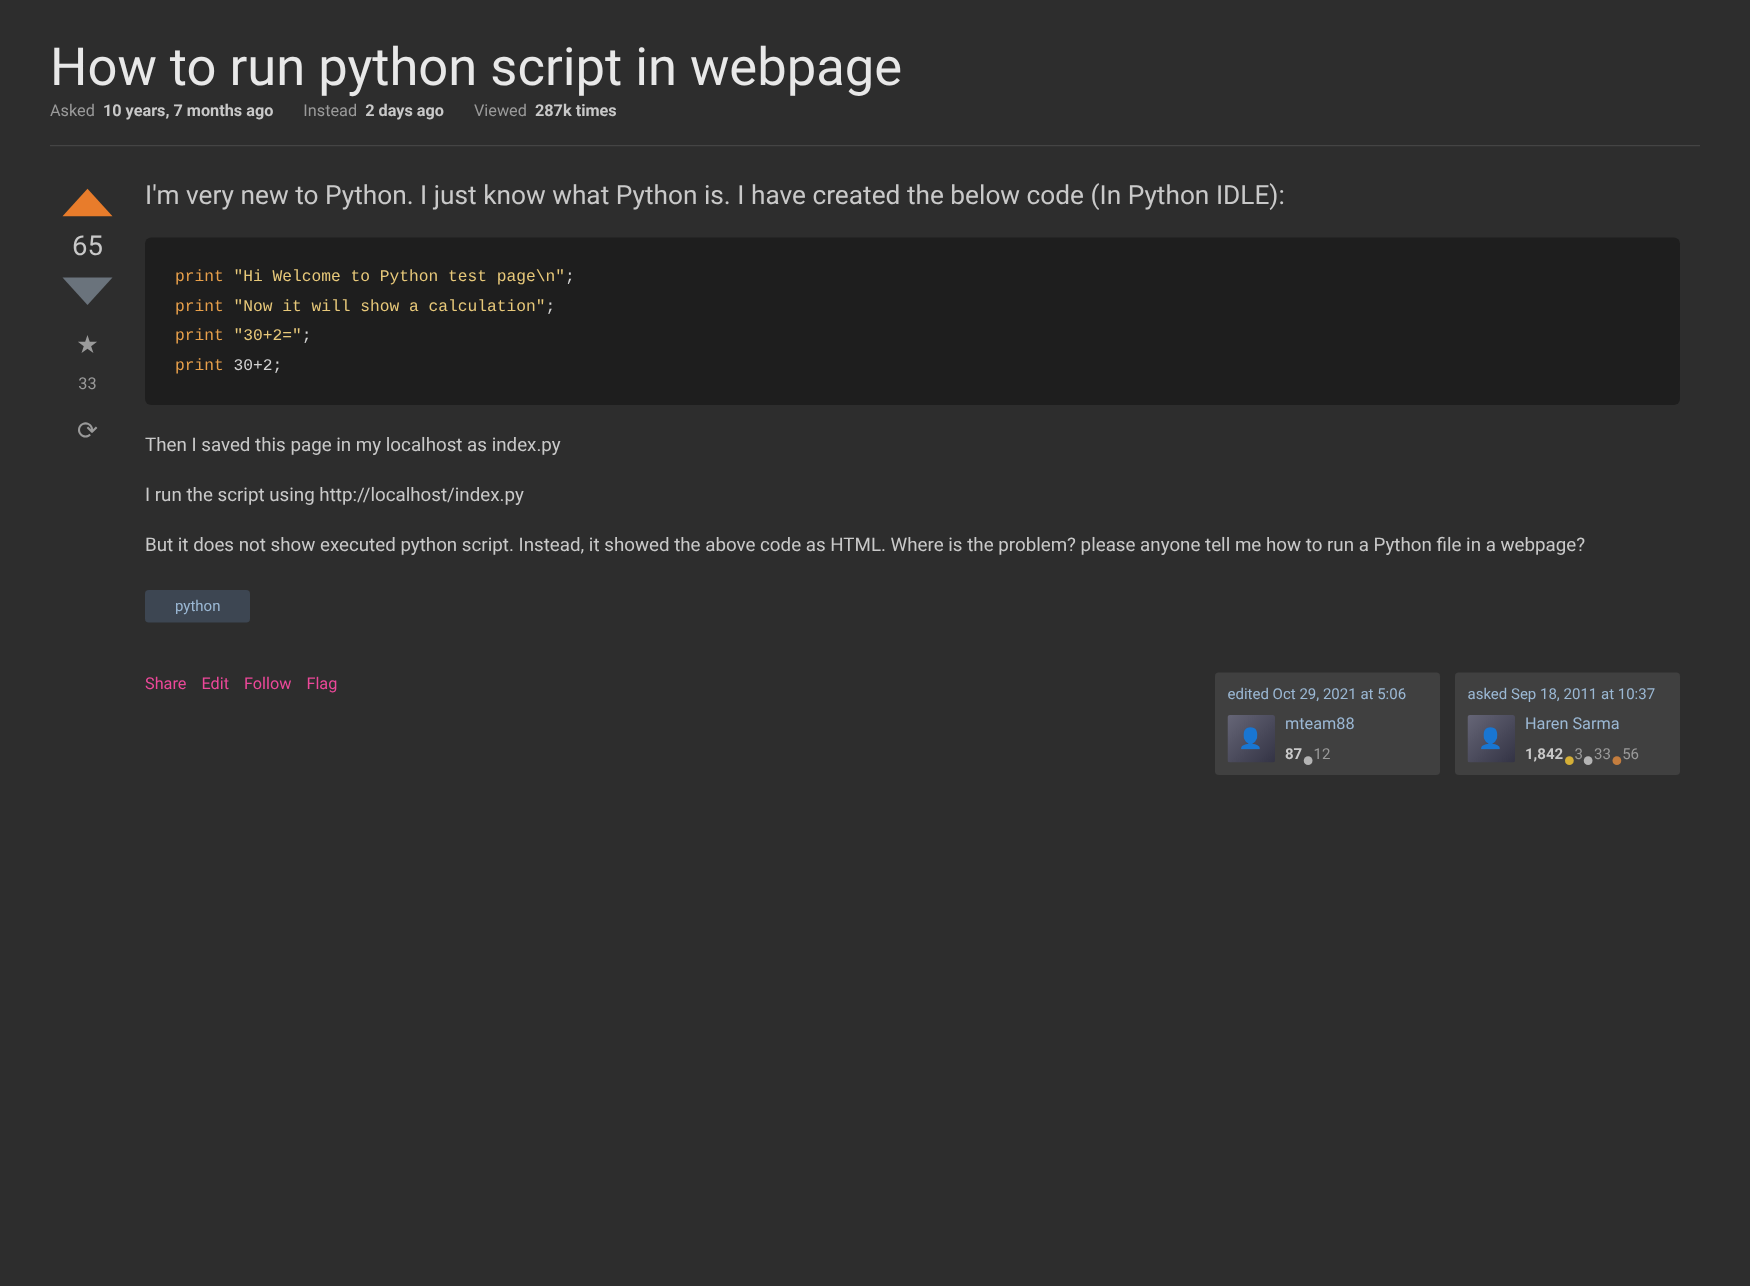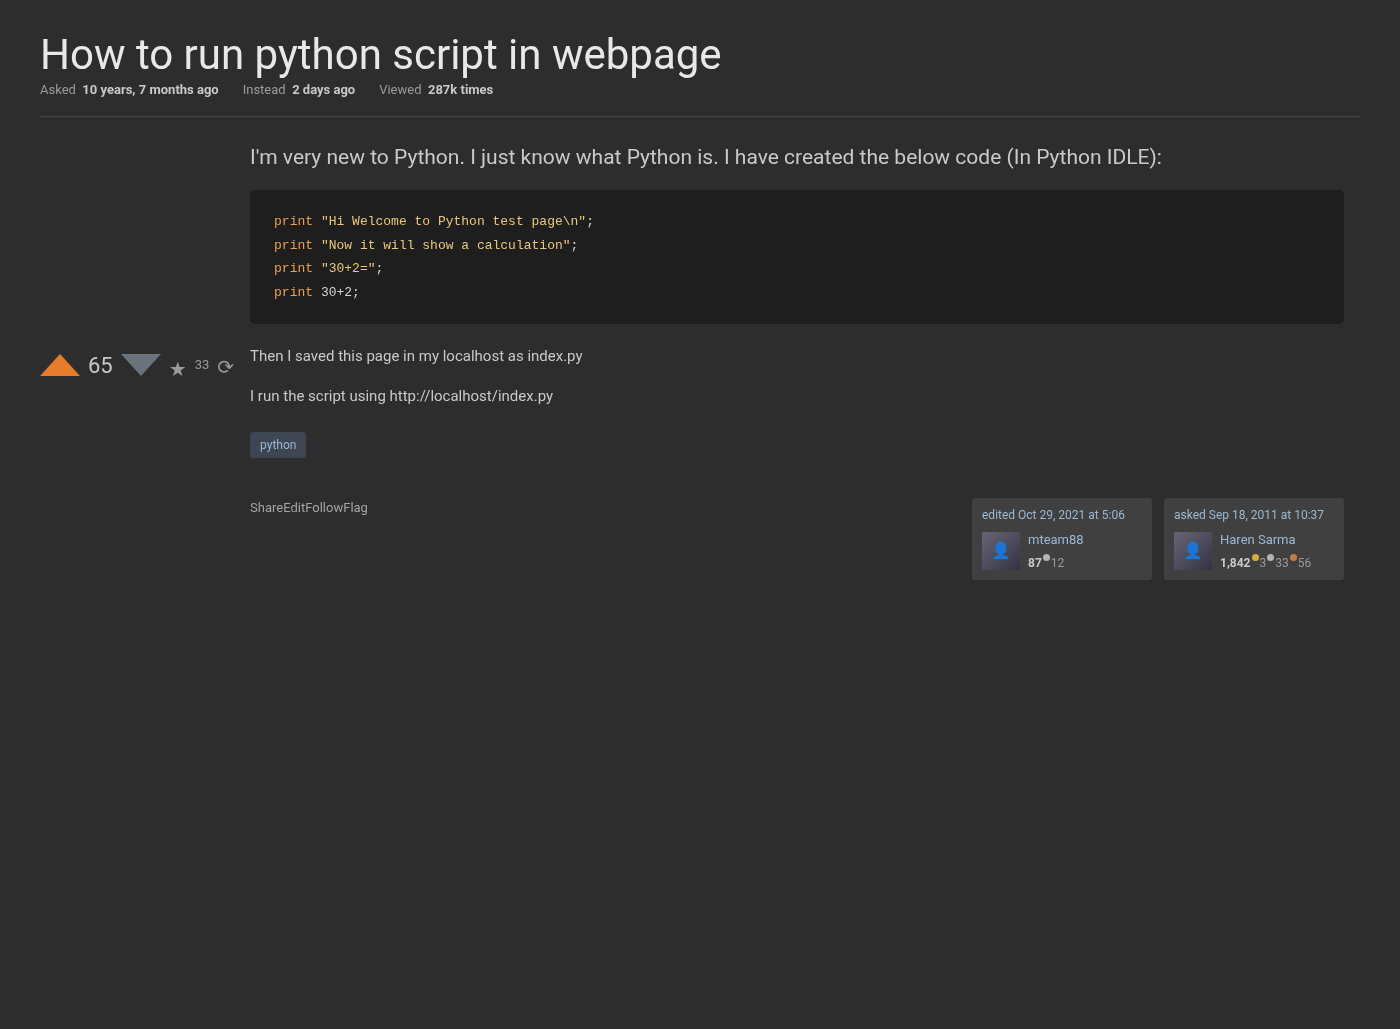--- a/index.html
+++ b/index.html
@@ -44,21 +44,21 @@
     }
 
     .content-area {
       display: flex;
       gap: 0;
       position: relative;
     }
 
     .vote-column {
       display: flex;
-      flex-direction: row;
+      flex-direction: column;
       align-items: center;
       min-width: 60px;
       padding-top: 10px;
       gap: 8px;
       position: relative;
     }
 
     .vote-up {
       width: 0;
       height: 0;
@@ -138,40 +138,41 @@
       color: #c9c9c9;
       margin-bottom: 16px;
       line-height: 1.6;
     }
 
     .tag {
       display: inline-block;
       background-color: #3d4652;
       color: #9bb8d4;
       font-size: 12px;
-      padding: 4px 10px;
+      padding: 4px 24px;
       border-radius: 3px;
       margin-top: 8px;
       margin-bottom: 24px;
       cursor: pointer;
     }
 
     .post-footer {
       display: flex;
       justify-content: space-between;
       align-items: flex-start;
       margin-top: 16px;
       flex-wrap: wrap;
       gap: 12px;
     }
 
     .action-links {
       display: flex;
-      font-size: 13px;
-      color: #a3a3a3;
+      gap: 12px;
+      font-size: 13px;
+      color: #ec4899;
       align-items: flex-start;
     }
 
     .action-links span {
       cursor: pointer;
     }
 
     .user-cards {
       display: flex;
       gap: 12px;
@@ -219,21 +220,21 @@
     }
 
     .user-card .username {
       color: #9bb8d4;
       font-size: 13px;
       margin-bottom: 4px;
     }
 
     .user-card .reputation {
       display: flex;
-      align-items: flex-start;
+      align-items: flex-end;
       gap: 1px;
       font-size: 12px;
       color: #c9c9c9;
     }
 
     .rep-score {
       font-weight: 700;
       color: #c9c9c9;
     }
 
@@ -308,20 +309,21 @@
         <div>
           <span class="code-keyword">print</span>
           <span> 30+2;</span>
         </div>
       </div>
 
       <p class="post-text">Then I saved this page in my localhost as index.py</p>
 
       <p class="post-text">I run the script using http://localhost/index.py</p>
 
+      <p class="post-text">But it does not show executed python script. Instead, it showed the above code as HTML. Where is the problem? please anyone tell me how to run a Python file in a webpage?</p>
 
       <div>
         <span class="tag">python</span>
       </div>
 
       <div class="post-footer">
 
         <div class="action-links">
           <span>Share</span>
           <span>Edit</span>

